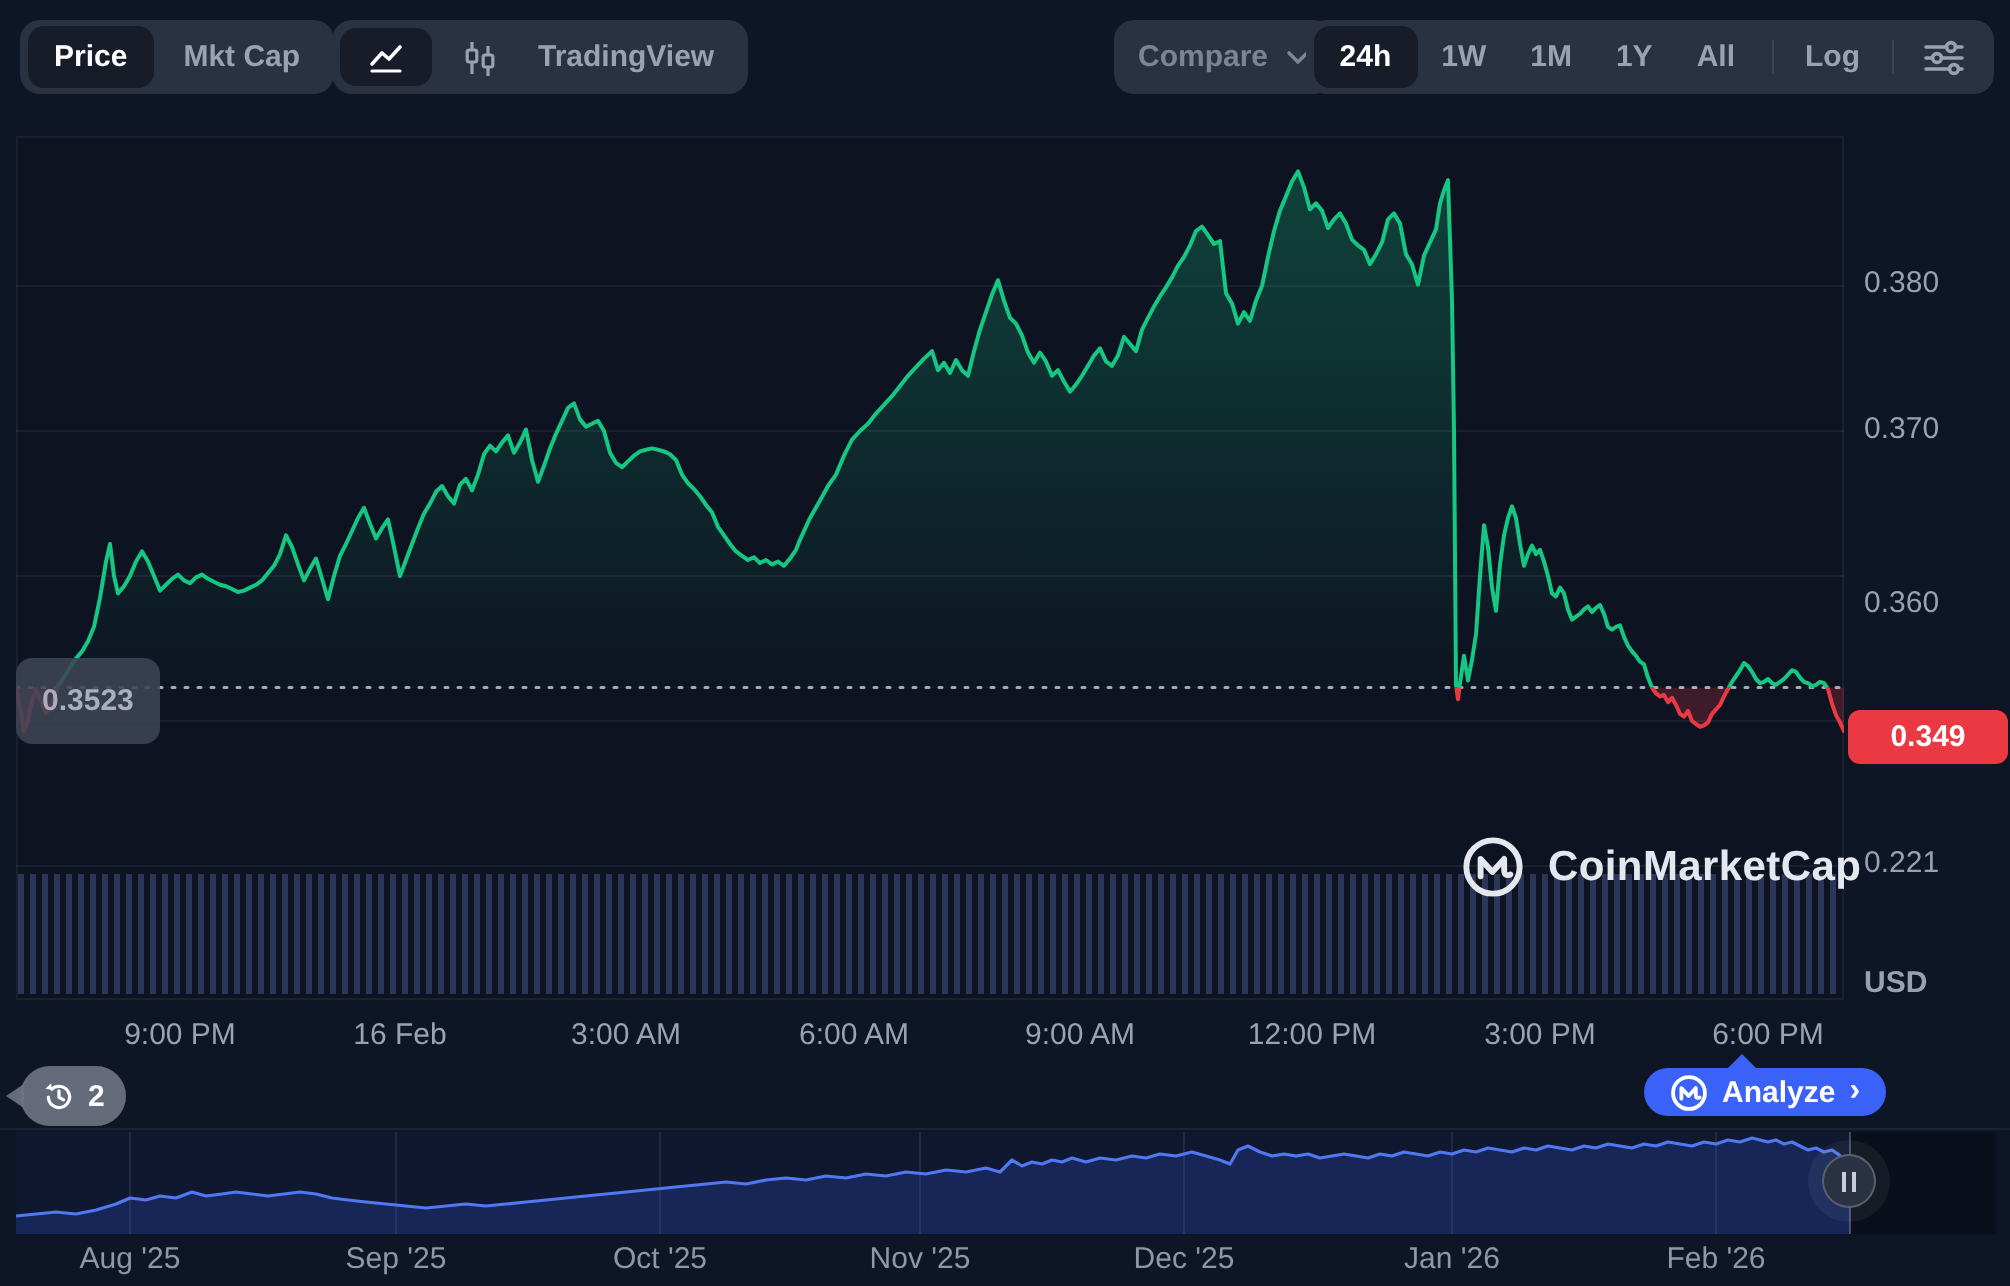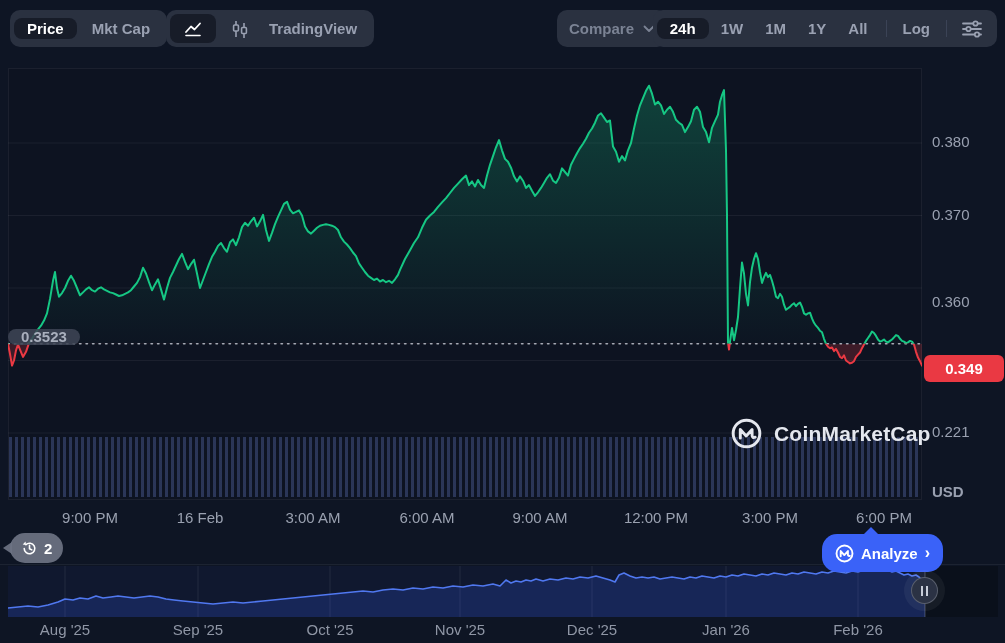--- a/index.html
+++ b/index.html
@@ -2,53 +2,53 @@
 <html><head>
 <meta charset="utf-8">
 <style>
   html,body{margin:0;padding:0;background:#0e1524;}
   *{box-sizing:border-box;font-family:"Liberation Sans",sans-serif;}
   #wrap{position:relative;width:1005px;height:643px;background:#0e1524;overflow:hidden;}
 
   
   .pill{position:absolute;top:10px;height:37px;background:#2a3140;border-radius:10px;
         display:flex;align-items:center;padding:0 4px;gap:2px;}
-  .chip{height:21px;display:flex;align-items:center;padding:0 13px;border-radius:8px;
+  .chip{height:31px;display:flex;align-items:center;padding:0 13px;border-radius:8px;
         color:#9aa1b2;font-size:15px;font-weight:700;cursor:pointer;white-space:nowrap;}
   .chip.active{background:#171c28;color:#ffffff;}
   .seg{height:29px;display:flex;align-items:center;gap:20px;padding:0 13px;border-radius:8px;
        color:#9aa1b2;font-size:15px;font-weight:700;cursor:pointer;}
   .seg.active{background:#171c28;}
   .vdiv{width:1px;height:17px;background:#3b4356;margin:0 6px;}
   .icn{display:flex;align-items:center;justify-content:center;}
 
   
   #plot{position:absolute;left:8px;top:68px;width:914px;height:432px;background:#0d1321;
         border:1px solid rgba(255,255,255,0.06);}
   #vol-stripes{position:absolute;left:9px;top:437px;width:912px;height:60px;
         background:repeating-linear-gradient(90deg,rgba(72,88,142,0.50) 0 3px,transparent 3px 6px);}
   #main-chart{position:absolute;left:8px;top:68px;}
   .ylab{position:absolute;left:932px;width:60px;font-size:15px;color:#99a0b0;font-weight:400;}
   #usd-label{position:absolute;left:932px;top:483px;font-size:15px;color:#99a0b0;font-weight:700;}
   #last-badge{position:absolute;left:924px;width:80px;height:27px;background:#ea3943;border-radius:6px;
         color:#fff;font-size:15px;font-weight:700;display:flex;align-items:center;justify-content:center;}
-  #baseline-badge{position:absolute;left:8px;height:16px;background:rgba(62,68,84,0.88);border-radius:8px;
+  #baseline-badge{position:absolute;left:8px;height:43px;background:rgba(62,68,84,0.88);border-radius:8px;
         color:#a9afbd;font-size:15px;font-weight:700;display:flex;align-items:center;padding:0 13px;z-index:3;}
   .xlab{position:absolute;top:509px;transform:translateX(-50%);font-size:15px;color:#9aa1b0;}
   #watermark{position:absolute;left:731px;top:418px;display:flex;align-items:center;gap:12px;z-index:2;}
   #watermark span{color:#e4e7ee;font-size:21px;font-weight:700;letter-spacing:0.2px;}
 
   
   #hdivider{position:absolute;left:0;top:564px;width:1005px;height:1px;background:#1c2331;}
   #history-pill{position:absolute;left:10px;top:533px;height:30px;background:rgba(108,115,131,0.92);
         border-radius:15px;display:flex;align-items:center;gap:6px;padding:0 11px;color:#fff;
         font-size:15px;font-weight:700;z-index:4;}
   #history-pill::before{content:"";position:absolute;left:-7px;top:9px;border-top:6px solid transparent;
         border-bottom:6px solid transparent;border-right:9px solid rgba(108,115,131,0.92);}
-  #analyze-btn{position:absolute;left:822px;top:534px;height:38px;background:#3a62f8;border-radius:15px;
+  #analyze-btn{position:absolute;left:822px;top:534px;height:24px;background:#3a62f8;border-radius:15px;
         display:flex;align-items:center;gap:7px;padding:0 13px;color:#fff;font-size:15px;font-weight:700;
         cursor:pointer;z-index:4;}
   #analyze-tail{position:absolute;left:862px;top:527px;width:0;height:0;border-left:9px solid transparent;
         border-right:9px solid transparent;border-bottom:9px solid #3a62f8;z-index:4;}
 
   
   #mini-chart{position:absolute;left:8px;top:566px;}
   .mlab{position:absolute;top:621px;transform:translateX(-50%);font-size:15px;color:#8f96a5;}
   #mini-handle{position:absolute;left:911px;top:577px;width:27px;height:27px;border-radius:50%;
         background:#2b3244;border:1px solid rgba(255,255,255,0.22);display:flex;align-items:center;

